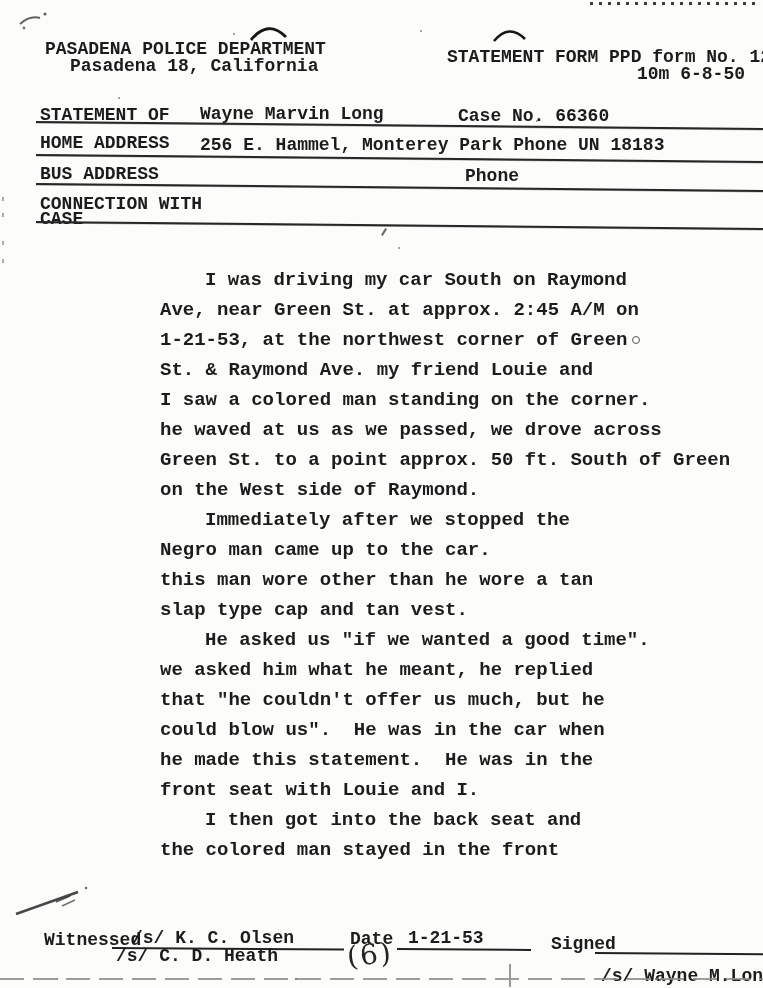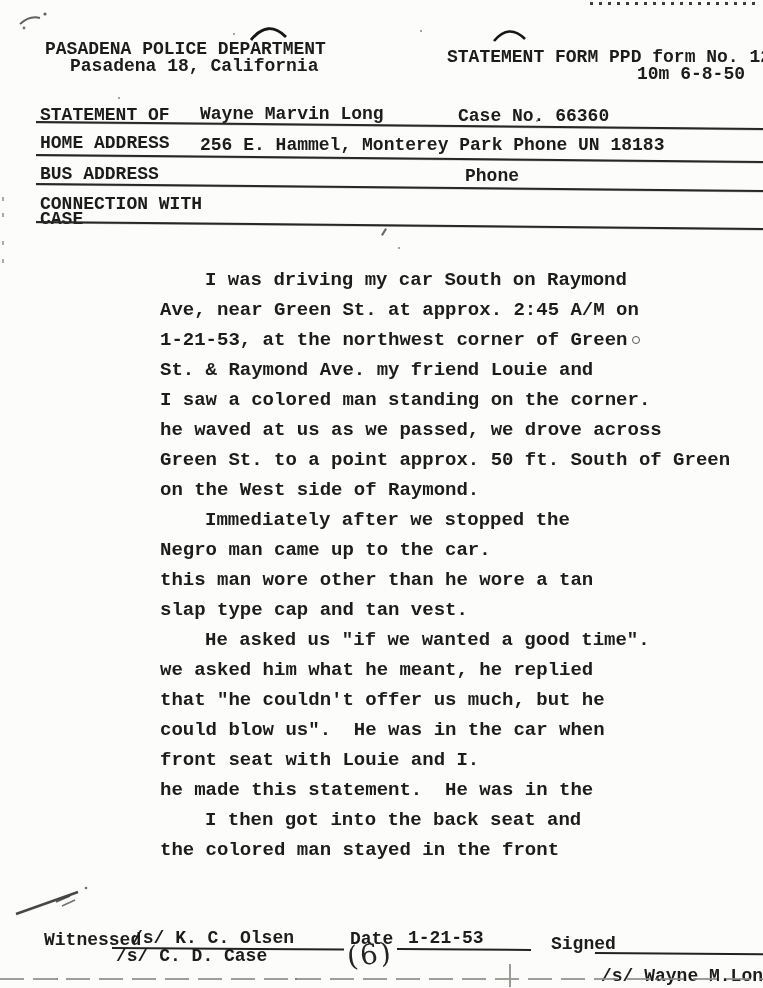--- a/index.html
+++ b/index.html
@@ -113,39 +113,39 @@
     <div>Green St. to a point approx. 50 ft. South of Green</div>
     <div>on the West side of Raymond.</div>
     <div class="ind">Immediately after we stopped the</div>
     <div>Negro man came up to the car.</div>
     <div>this man wore other than he wore a tan</div>
     <div>slap type cap and tan vest.</div>
     <div class="ind">He asked us "if we wanted a good time".</div>
     <div>we asked him what he meant, he replied</div>
     <div>that "he couldn't offer us much, but he</div>
     <div>could blow us".  He was in the car when</div>
+    <div>he made this statement.  He was in the</div>
     <div>front seat with Louie and I.</div>
-    <div>he made this statement.  He was in the</div>
     <div class="ind">I then got into the back seat and</div>
     <div>the colored man stayed in the front</div>
   </div>
 
   <div class="circle-speck"></div>
 
   <svg class="mark" style="left:12px;top:884px;" width="95" height="36" viewBox="0 0 95 36">
     <path d="M4,30 Q32,20 66,8" stroke="#333" stroke-width="2.4" fill="none" opacity="0.9"></path>
     <path d="M44,18 L58,12" stroke="#333" stroke-width="1.6" fill="none" opacity="0.8"></path>
     <path d="M50,22 L63,16" stroke="#333" stroke-width="1.4" fill="none" opacity="0.7"></path>
     <circle cx="74" cy="4" r="1.3" fill="#333" opacity="0.7"></circle>
   </svg>
 
   <div class="t" style="left:44px;top:932px;">Witnessed</div>
   <div class="t" style="left:132px;top:930px;">/s/ K. C. Olsen</div>
   <div class="uline" style="left:112px;top:947px;width:232px;"></div>
-  <div class="t" style="left:116px;top:948px;">/s/ C. D. Case</div>
+  <div class="t" style="left:116px;top:948px;">/s/ C. D. Heath</div>
 
   <div class="t" style="left:350px;top:931px;">Date</div>
   <div class="t" style="left:408px;top:930px;">1-21-53</div>
   <div class="uline" style="left:397px;top:948px;width:134px;"></div>
 
   <div class="t" style="left:551px;top:936px;">Signed</div>
   <div class="t" style="left:601px;top:934px;margin-top:34px;">/s/ Wayne M.Long</div>
   <div class="uline" style="left:595px;top:952px;width:168px;"></div>
 
   <div class="pagenum">(6)</div>

